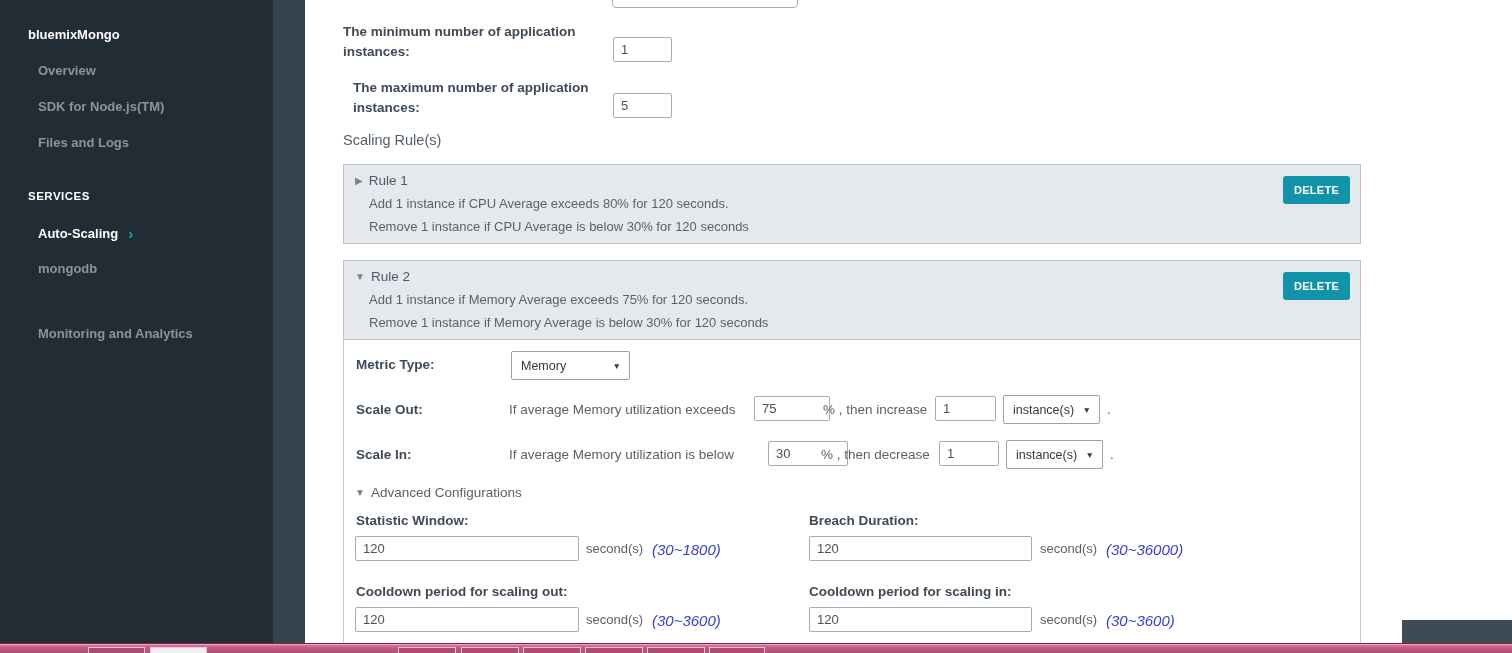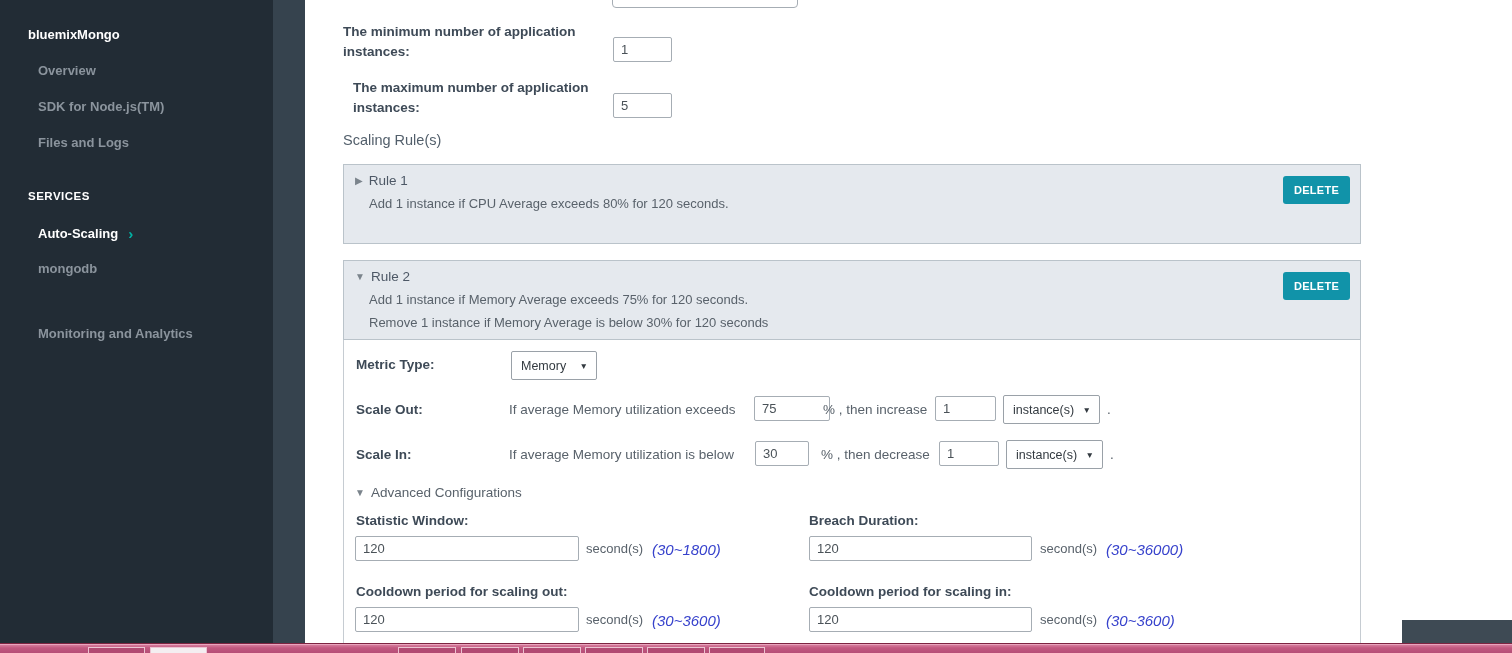--- a/index.html
+++ b/index.html
@@ -79,52 +79,53 @@
 <input class="txt" style="left: 613px; top: 37px; width: 59px;" value="1">
 
 <div class="abs blabel" style="left:343px;top:78px;width:238px;line-height:1.45;margin-left:10px;">The maximum number of application instances:</div>
 <input class="txt" style="left: 613px; top: 93px; width: 59px;" value="5">
 
 <div class="abs heading" style="left:343px;top:132px;">Scaling Rule(s)</div>
 
 <div class="abs rule-box" style="top:164px;">
   <div class="rule-header"><span class="tri">▶</span><span>Rule 1</span></div>
   <div class="rule-line" style="top:31px;">Add 1 instance if CPU Average exceeds 80% for 120 seconds.</div>
+  <div class="rule-line" style="top:54px;">Remove 1 instance if CPU Average is below 30% for 120 seconds</div>
   <button class="delete-btn">DELETE</button>
 </div>
 
 <div class="abs rule-box" style="top:260px;">
   <div class="rule-header"><span class="tri">▼</span><span>Rule 2</span></div>
   <div class="rule-line" style="top:31px;">Add 1 instance if Memory Average exceeds 75% for 120 seconds.</div>
   <div class="rule-line" style="top:54px;">Remove 1 instance if Memory Average is below 30% for 120 seconds</div>
   <button class="delete-btn">DELETE</button>
 </div>
 
 <div class="abs detail-panel">
 
   <div class="abs blabel" style="left:12px;top:17px;">Metric Type:</div>
-  <div class="select" style="left:167px;top:11px;width:86px;text-align:center;">
+  <div class="select" style="left:167px;top:11px;width:119px;text-align:center;">
     <span>Memory</span>
     <span class="caret">▼</span>
   </div>
 
   <div class="abs blabel" style="left:12px;top:62px;">Scale Out:</div>
   <div class="abs body-txt" style="left:165px;top:62px;">If average Memory utilization exceeds</div>
   <input class="txt" style="left: 410px; top: 56px; width: 76px;" value="75">
   <div class="abs body-txt" style="left:479px;top:62px;">% , then increase</div>
   <input class="txt" style="left: 591px; top: 56px; width: 61px;" value="1">
   <div class="select" style="left:659px;top:55px;width:97px;">
     <span>instance(s)</span>
     <span class="caret">▼</span>
   </div>
   <div class="abs body-txt" style="left:763px;top:62px;">.</div>
 
   <div class="abs blabel" style="left:12px;top:107px;">Scale In:</div>
   <div class="abs body-txt" style="left:165px;top:107px;">If average Memory utilization is below</div>
-  <input class="txt" style="left: 411px; top: 101px; width: 54px;" value="30">
+  <input class="txt" style="left: 424px; top: 101px; width: 80px;" value="30">
   <div class="abs body-txt" style="left:477px;top:107px;">% , then decrease</div>
   <input class="txt" style="left: 595px; top: 101px; width: 60px;" value="1">
   <div class="select" style="left:662px;top:100px;width:97px;">
     <span>instance(s)</span>
     <span class="caret">▼</span>
   </div>
   <div class="abs body-txt" style="left:766px;top:107px;">.</div>
 
   <div class="abs body-txt" style="left:11px;top:145px;cursor:pointer;"><span class="tri">▼</span><span>Advanced Configurations</span></div>
 

